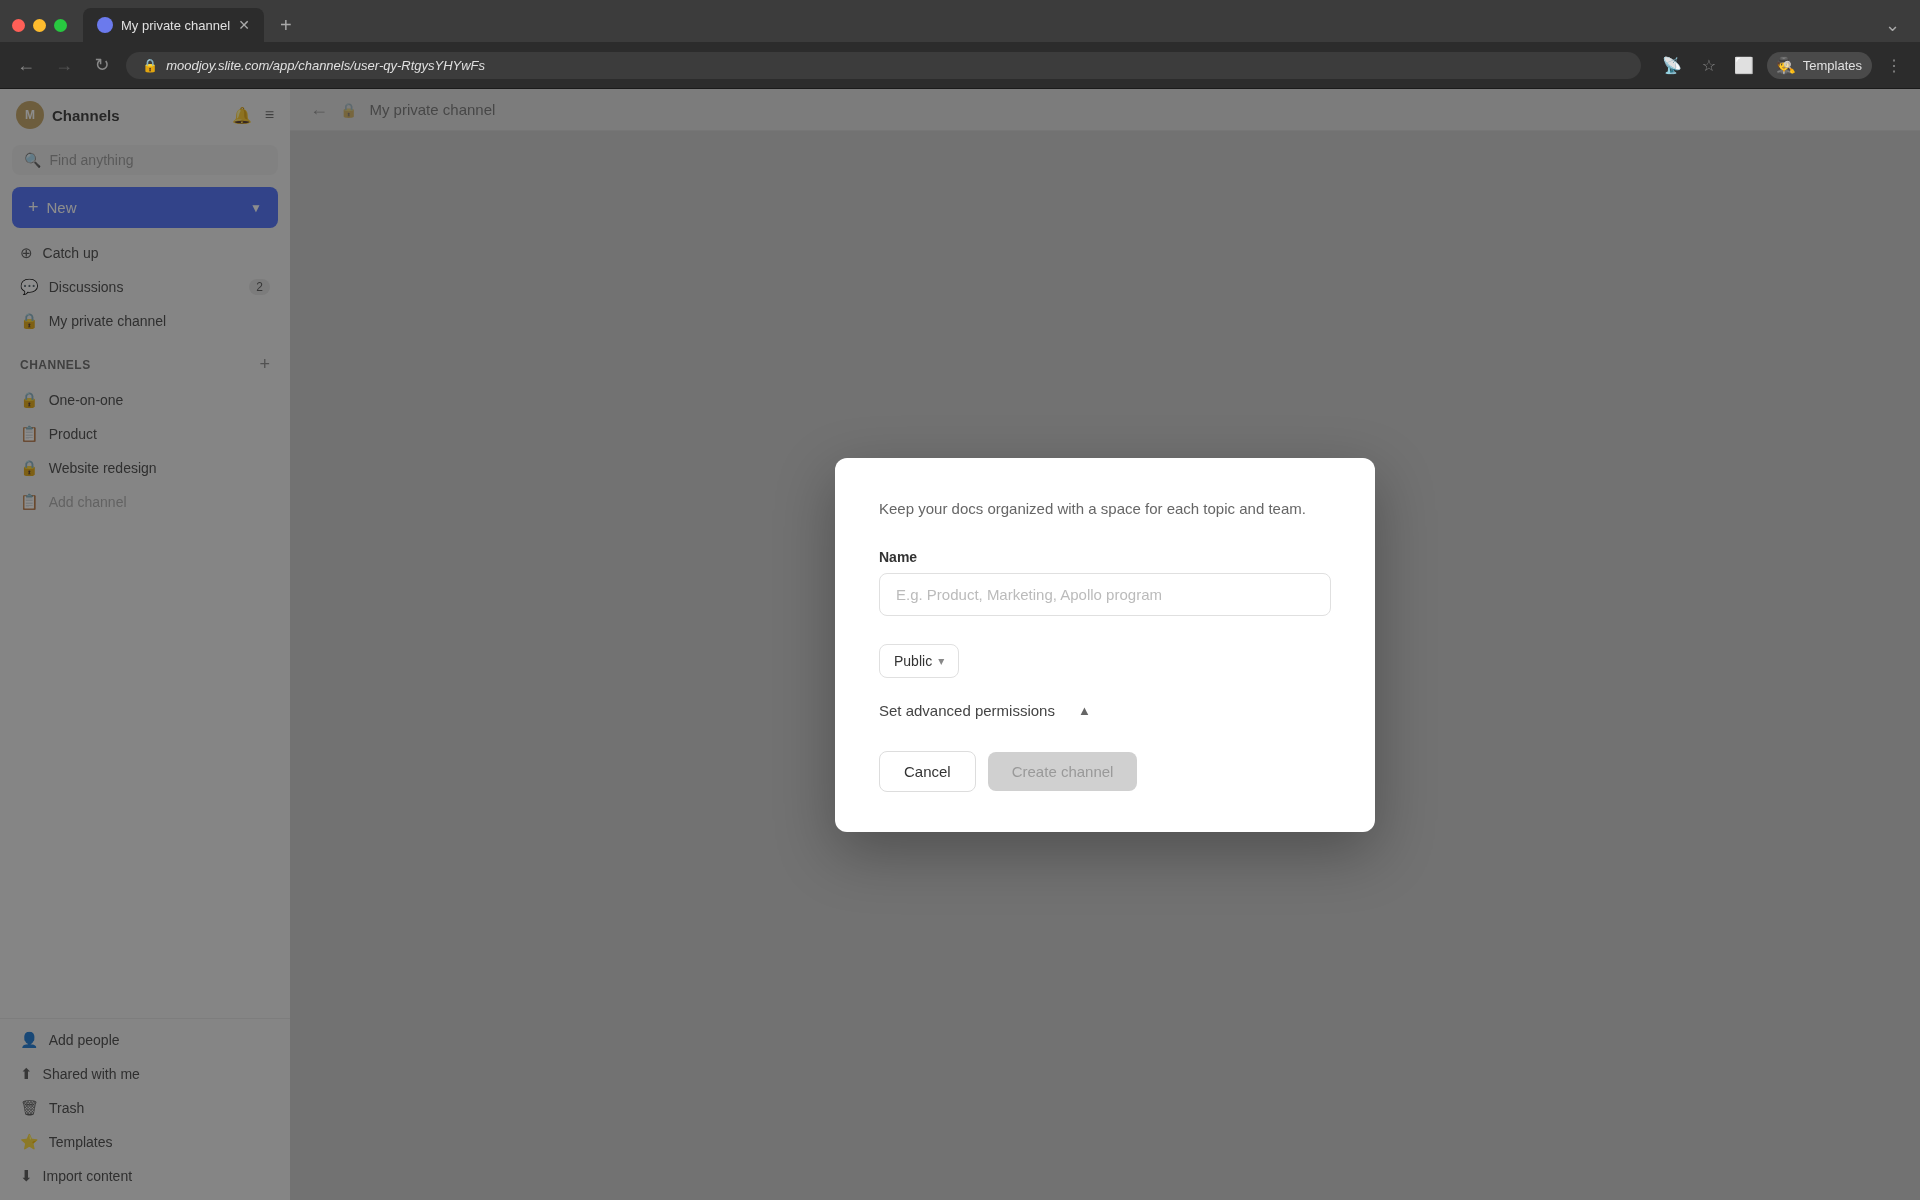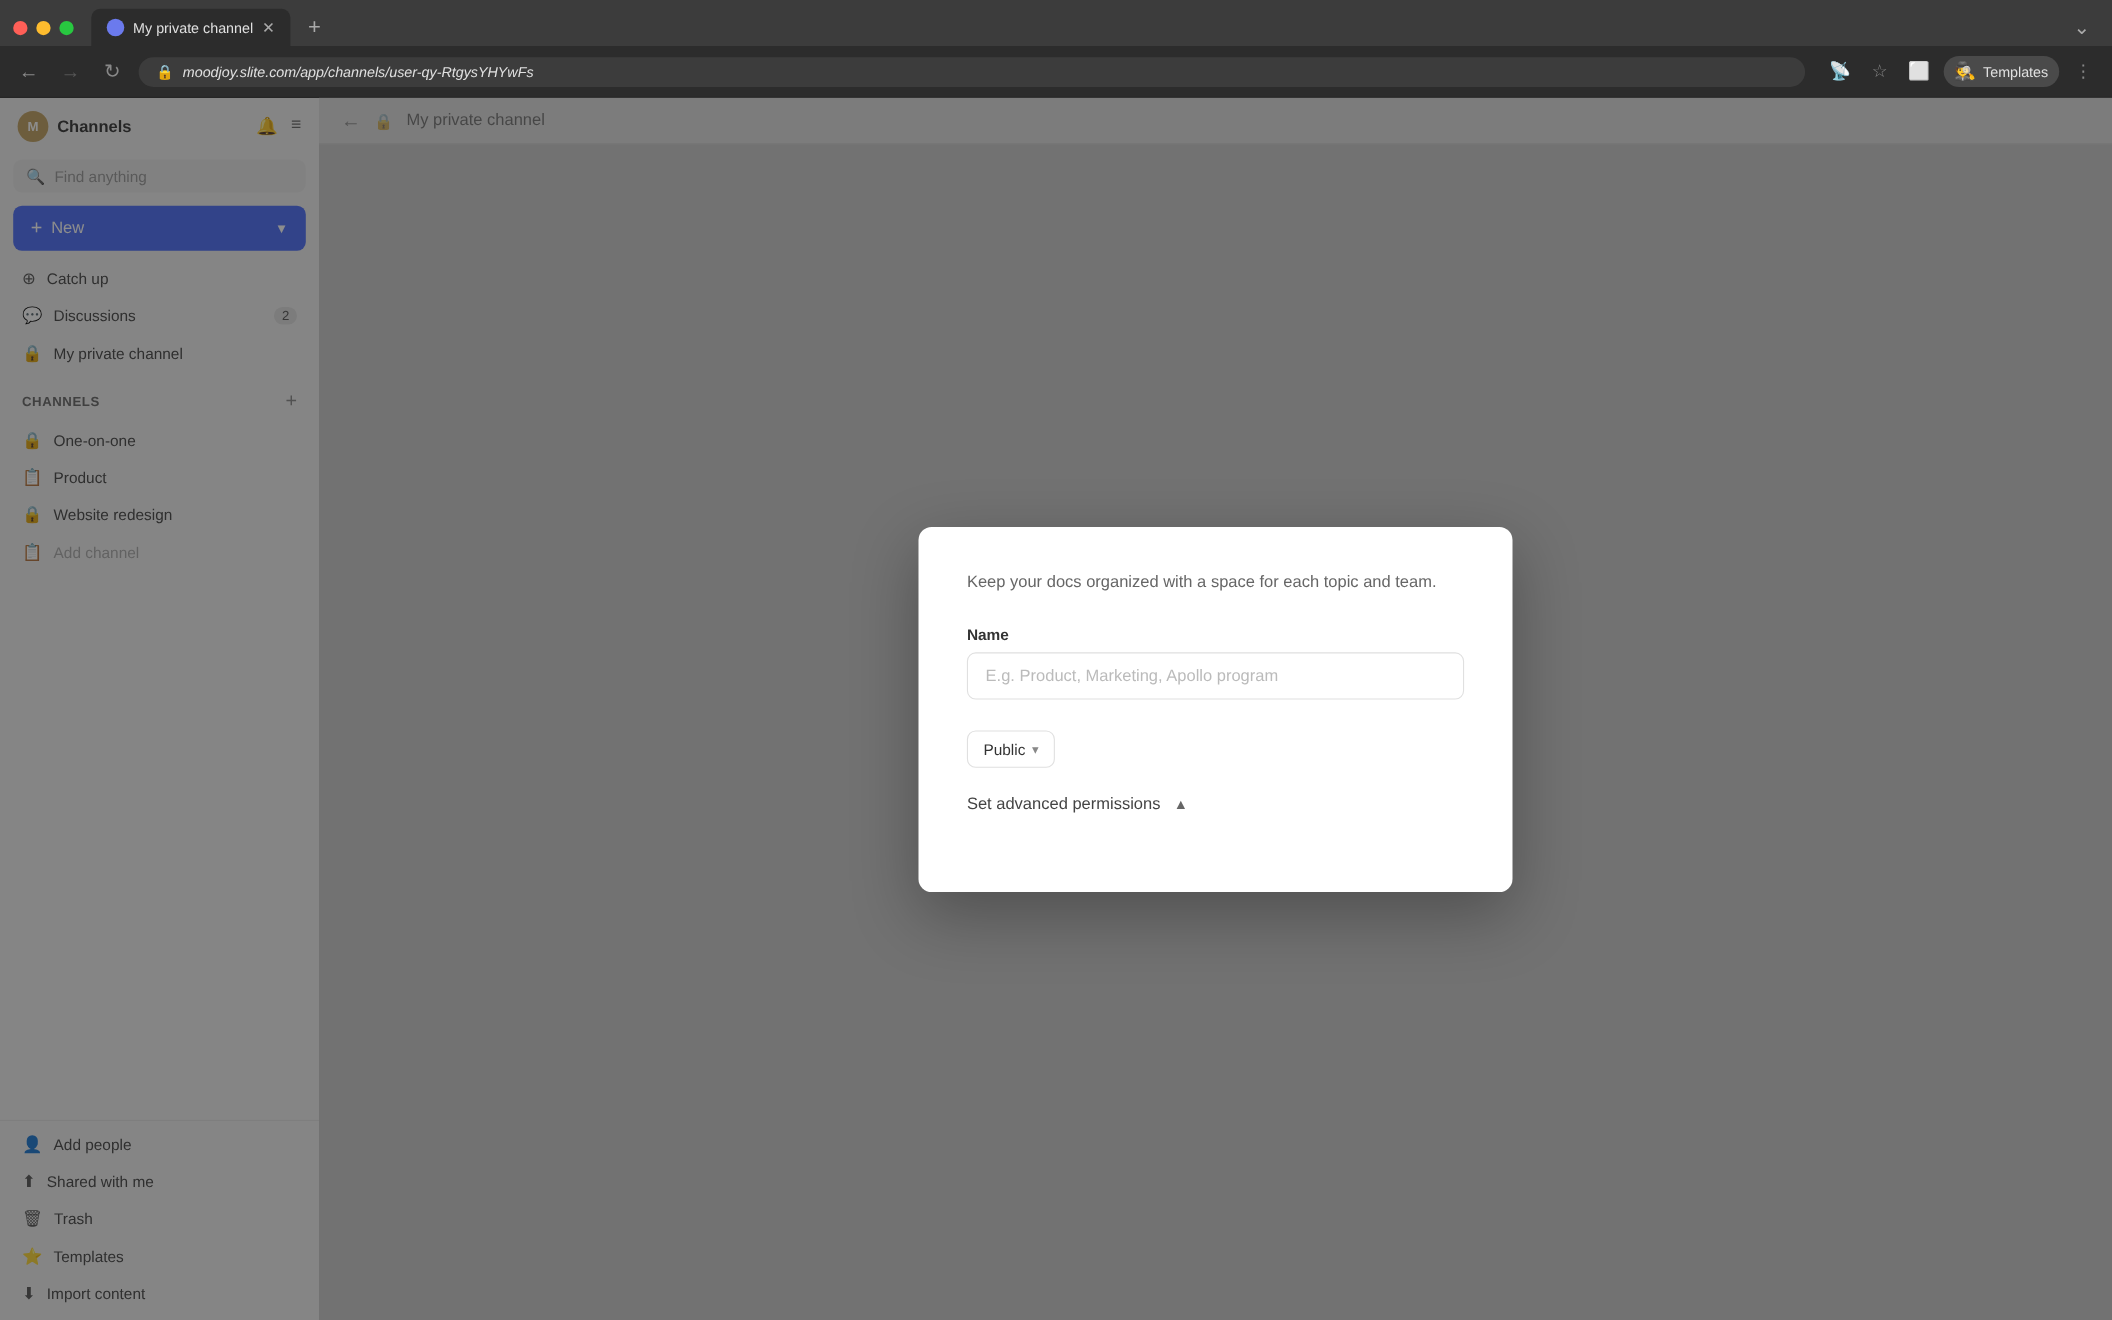--- a/index.html
+++ b/index.html
@@ -237,21 +237,21 @@
       display: flex; align-items: center; gap: 6px;
       border: 1.5px solid #e0e0e0; border-radius: 8px;
       padding: 8px 14px;
       font-size: 14px; color: #333;
       cursor: pointer; background: white;
       white-space: nowrap;
     }
     .channel-type-chevron { color: #888; font-size: 12px; }
 
     .advanced-permissions {
-      display: flex; align-items: center; gap: 12px;
+      display: flex; align-items: center; gap: 23px;
       color: #444; font-size: 15px; cursor: pointer;
       margin-bottom: 32px;
     }
     .advanced-chevron { color: #666; font-size: 13px; }
 
     .modal-actions {
       display: flex; gap: 12px; align-items: center;
     }
     .btn-cancel {
       padding: 11px 24px;
@@ -431,16 +431,20 @@
             <span>Public</span>
             <span class="channel-type-chevron">▾</span>
           </div>
         </div>
 
         <div class="advanced-permissions">
           <span>Set advanced permissions</span>
           <span class="advanced-chevron">▲</span>
         </div>
 
+        <div class="modal-actions">
+          <button class="btn-cancel">Cancel</button>
+          <button class="btn-create">Create channel</button>
+        </div>
       </div>
     </div>
   </div>
 </div>
 
 </body></html>

